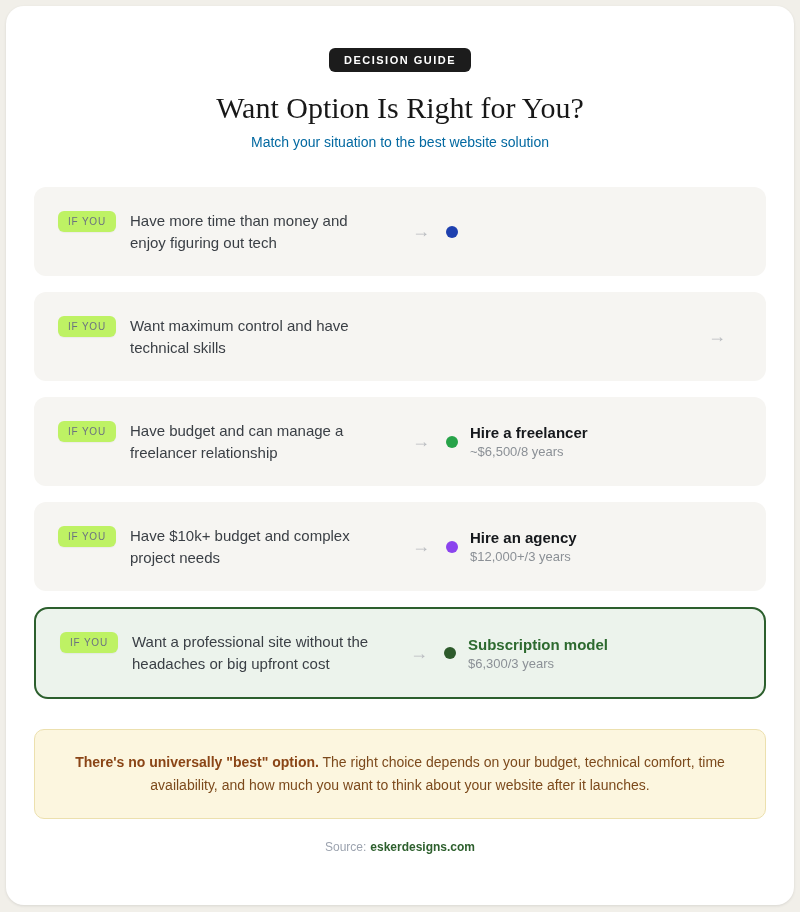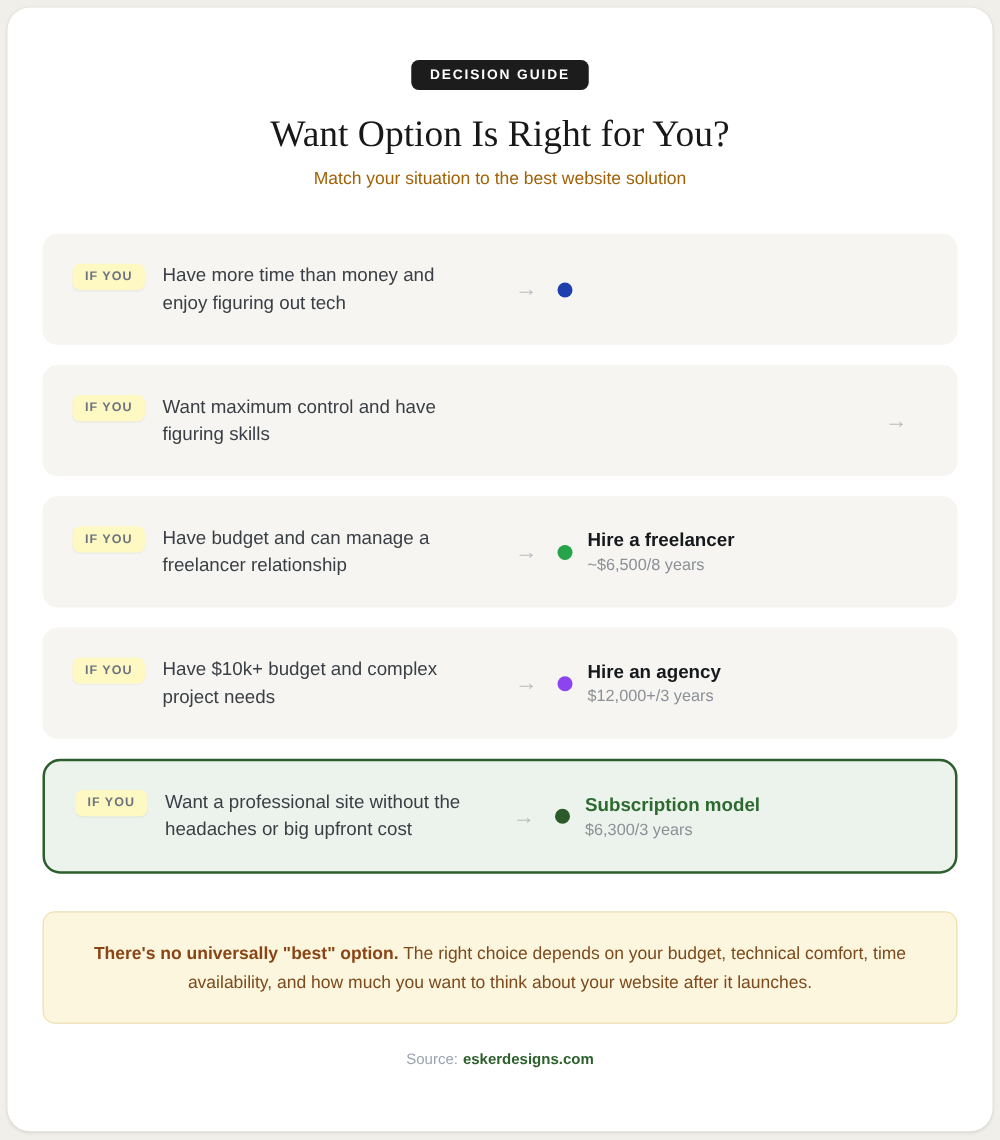--- a/index.html
+++ b/index.html
@@ -30,21 +30,21 @@
   }
   h1.title {
     font-family: "Liberation Serif", serif;
     font-weight: normal;
     font-size: 30px;
     color: #181818;
     margin: 19px 0 9px;
   }
   .subtitle {
     font-size: 14px;
-    color: #a16207;
+    color: #0369a1;
     margin: 0 0 37px;
   }
   .rows { text-align: left; }
   .row {
     display: flex;
     align-items: center;
     background: #f6f5f2;
     border-radius: 12px;
     height: 89px;
     padding: 0 24px;
@@ -52,24 +52,24 @@
   }
   .row.highlight {
     background: var(--highlight-bg, #ecf3ec);
     border: 2px solid var(--highlight-border, #2c5f2d);
     border-radius: 14px;
     height: 92px;
     margin-top: 4px;
   }
   .left { flex: 1; display: flex; align-items: flex-start; }
   .ifyou {
-    background: #fef9c3;
+    background: #bef264;
     color: #6b7280;
     font-size: 10px;
-    font-weight: bold;
+    font-weight: normal;
     letter-spacing: 0.8px;
     padding: 5px 10px;
     border-radius: 6px;
     margin: 1px 14px 0 0;
     white-space: nowrap;
     box-shadow: 0 1px 1px rgba(0,0,0,0.04);
     text-align: center;
   }
   .cond {
     font-size: 15px;
@@ -138,21 +138,21 @@
     </div>
     <div class="arrow">→</div>
     <div class="result">
       <span class="dot" style="background: rgb(30, 64, 175);"></span>
     </div>
   </div>
 
   <div class="row">
     <div class="left">
       <span class="ifyou">IF YOU</span>
-      <div class="cond">Want maximum control and have figuring skills</div>
+      <div class="cond">Want maximum control and have technical skills</div>
     </div>
     <div class="arrow">→</div>
   </div>
 
   <div class="row">
     <div class="left">
       <span class="ifyou">IF YOU</span>
       <div class="cond">Have budget and can manage a freelancer relationship</div>
     </div>
     <div class="arrow">→</div>

